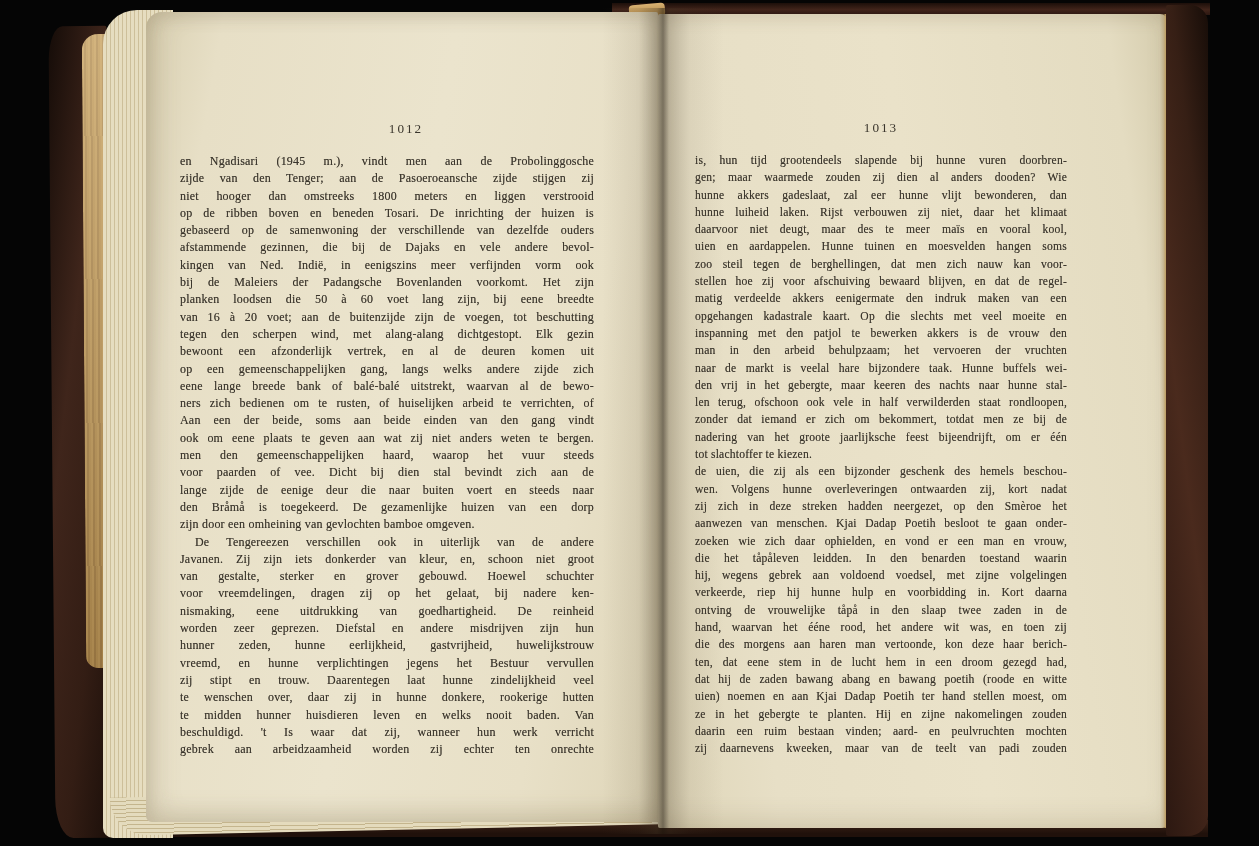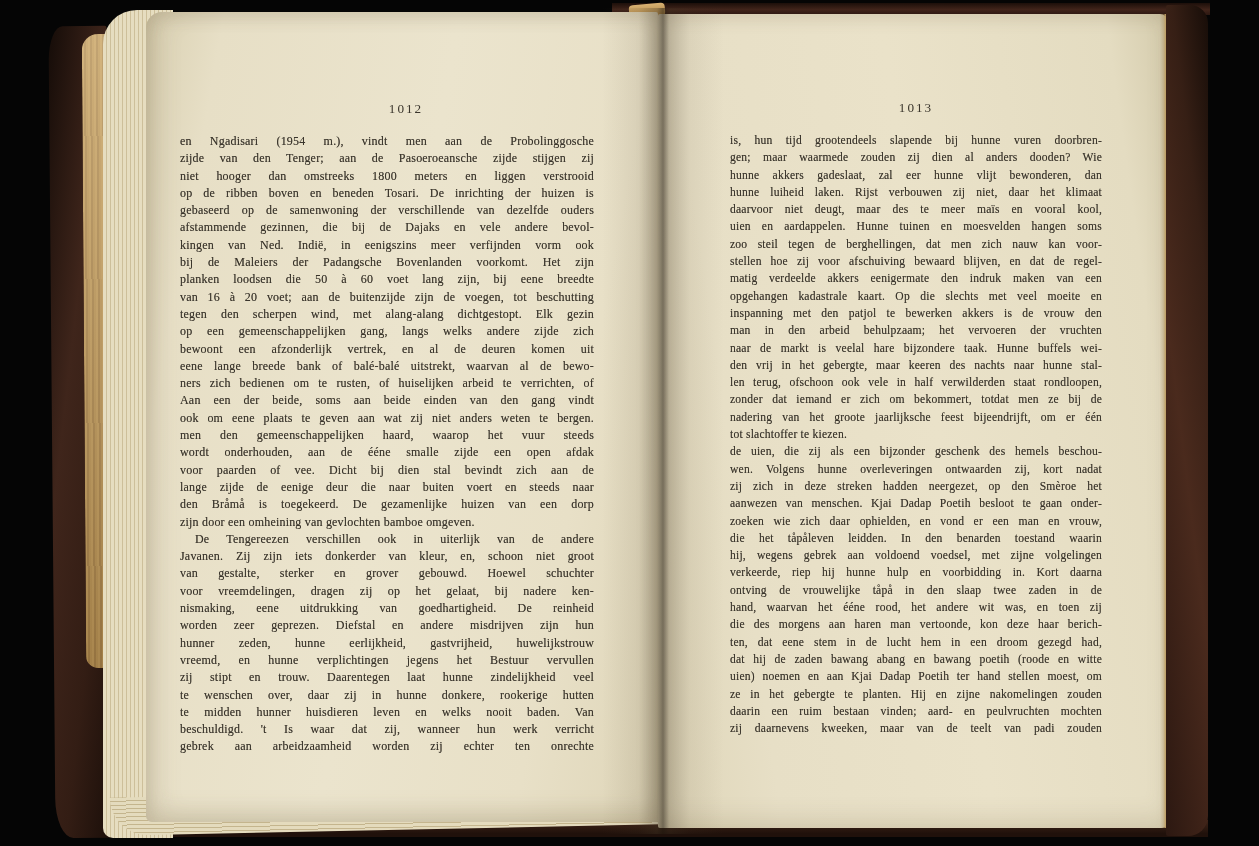--- a/index.html
+++ b/index.html
@@ -44,22 +44,22 @@
     box-shadow:inset 0 -10px 22px rgba(110,92,55,0.16),inset 0 8px 14px rgba(110,92,55,0.10);}
   .page-right::after{content:"";position:absolute;right:0;top:0;bottom:0;width:8px;
     background:linear-gradient(90deg,rgba(160,130,75,0) 0%,rgba(160,130,75,0.25) 40%,#bfa066 72%,#8f6f3f 100%);}
   .gutter-shadow{position:absolute;left:602px;top:8px;width:122px;height:826px;z-index:5;pointer-events:none;
     background:linear-gradient(90deg,rgba(80,66,44,0) 0%,rgba(80,66,44,0.10) 30%,rgba(70,58,38,0.34) 45%,
       rgba(38,30,18,0.55) 50%,rgba(70,58,38,0.26) 55%,rgba(80,66,44,0.08) 72%,rgba(80,66,44,0) 100%);}
 
   
   .text-block{position:absolute;color:#3a352c;}
   .page-left  .text-block{left:34px;top:89px;width:414px;font-size:12px;}
-  .page-right .text-block{left:72px;top:86px;width:372px;font-size:11.6px;}
-  .pagenum{height:17px;text-align:center;font-size:13.2px;letter-spacing:2px;margin-bottom:15px;}
+  .page-right .text-block{left:37px;top:86px;width:372px;font-size:11.6px;}
+  .pagenum{height:17px;text-align:center;font-size:13.2px;letter-spacing:2px;margin-bottom:15px;margin-top:20px;}
   .page-left .pagenum{padding-left:38px;}
   .line{height:17.3px;line-height:17.3px;letter-spacing:0.2px;overflow:hidden;
         text-align:justify;text-align-last:justify;
         text-shadow:0 0 0.5px rgba(58,53,44,0.55);}
   .line.end{text-align-last:left;}
   .line.indent{text-indent:15px;}
 </style>
 </head>
 <body>
 
@@ -69,39 +69,38 @@
   <div class="bottom-cover"></div>
   <div class="cover-left"></div>
   <div class="fore-edge"></div>
   <div class="page-stack-left"></div>
   <div class="page-fan-bottom"></div>
 
   <div class="page page-left">
     <div class="text-block">
       <div class="pagenum">1012</div>
       <div>
-          <div class="line">en Ngadisari (1954 m.), vindt men aan de Probolinggosche</div>
+          <div class="line">en Ngadisari (1945 m.), vindt men aan de Probolinggosche</div>
           <div class="line">zijde van den Tenger; aan de Pasoeroeansche zijde stijgen zij</div>
           <div class="line">niet hooger dan omstreeks 1800 meters en liggen verstrooid</div>
           <div class="line">op de ribben boven en beneden Tosari. De inrichting der huizen is</div>
           <div class="line">gebaseerd op de samenwoning der verschillende van dezelfde ouders</div>
           <div class="line">afstammende gezinnen, die bij de Dajaks en vele andere bevol-</div>
           <div class="line">kingen van Ned. Indië, in eenigszins meer verfijnden vorm ook</div>
           <div class="line">bij de Maleiers der Padangsche Bovenlanden voorkomt. Het zijn</div>
           <div class="line">planken loodsen die 50 à 60 voet lang zijn, bij eene breedte</div>
           <div class="line">van 16 à 20 voet; aan de buitenzijde zijn de voegen, tot beschutting</div>
           <div class="line">tegen den scherpen wind, met alang-alang dichtgestopt. Elk gezin</div>
+          <div class="line">bewoont een afzonderlijk vertrek, en al de deuren komen uit</div>
           <div class="line">op een gemeenschappelijken gang, langs welks andere zijde zich</div>
-          <div class="line">bewoont een afzonderlijk vertrek, en al de deuren komen uit</div>
           <div class="line">eene lange breede bank of balé-balé uitstrekt, waarvan al de bewo-</div>
           <div class="line">ners zich bedienen om te rusten, of huiselijken arbeid te verrichten, of</div>
           <div class="line">Aan een der beide, soms aan beide einden van den gang vindt</div>
           <div class="line">ook om eene plaats te geven aan wat zij niet anders weten te bergen.</div>
           <div class="line">men den gemeenschappelijken haard, waarop het vuur steeds</div>
-          <div class="line">wordt onderhouden, aan de ééne smalle zijde een open afdak</div>
           <div class="line">voor paarden of vee. Dicht bij dien stal bevindt zich aan de</div>
           <div class="line">lange zijde de eenige deur die naar buiten voert en steeds naar</div>
           <div class="line">den Bråmå is toegekeerd. De gezamenlijke huizen van een dorp</div>
           <div class="line end">zijn door een omheining van gevlochten bamboe omgeven.</div>
           <div class="line indent">De Tengereezen verschillen ook in uiterlijk van de andere</div>
           <div class="line">Javanen. Zij zijn iets donkerder van kleur, en, schoon niet groot</div>
           <div class="line">van gestalte, sterker en grover gebouwd. Hoewel schuchter</div>
           <div class="line">voor vreemdelingen, dragen zij op het gelaat, bij nadere ken-</div>
           <div class="line">nismaking, eene uitdrukking van goedhartigheid. De reinheid</div>
           <div class="line">worden zeer geprezen. Diefstal en andere misdrijven zijn hun</div>

